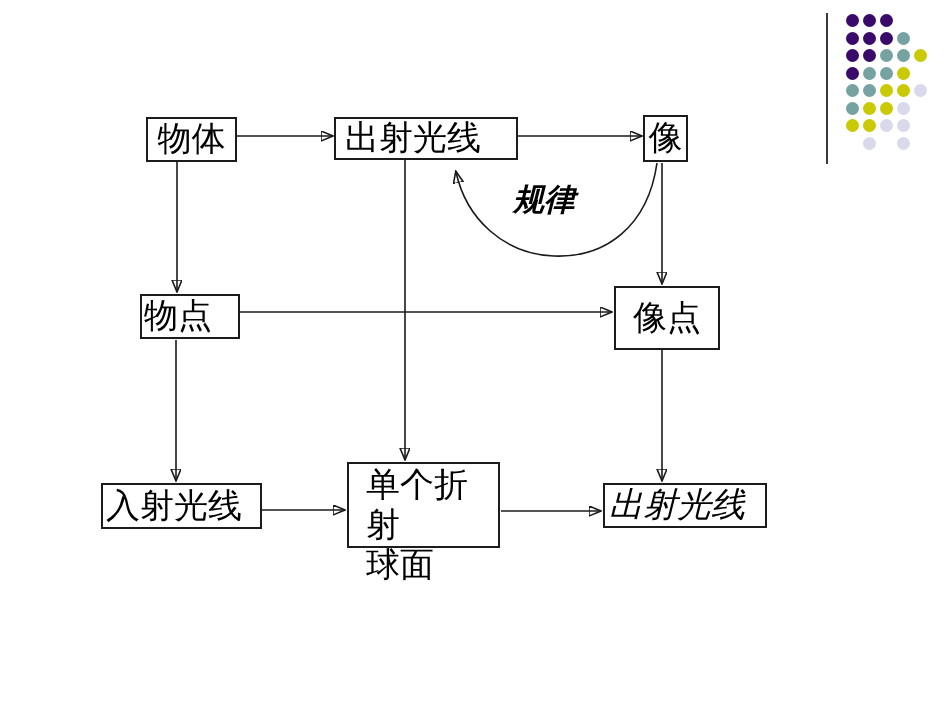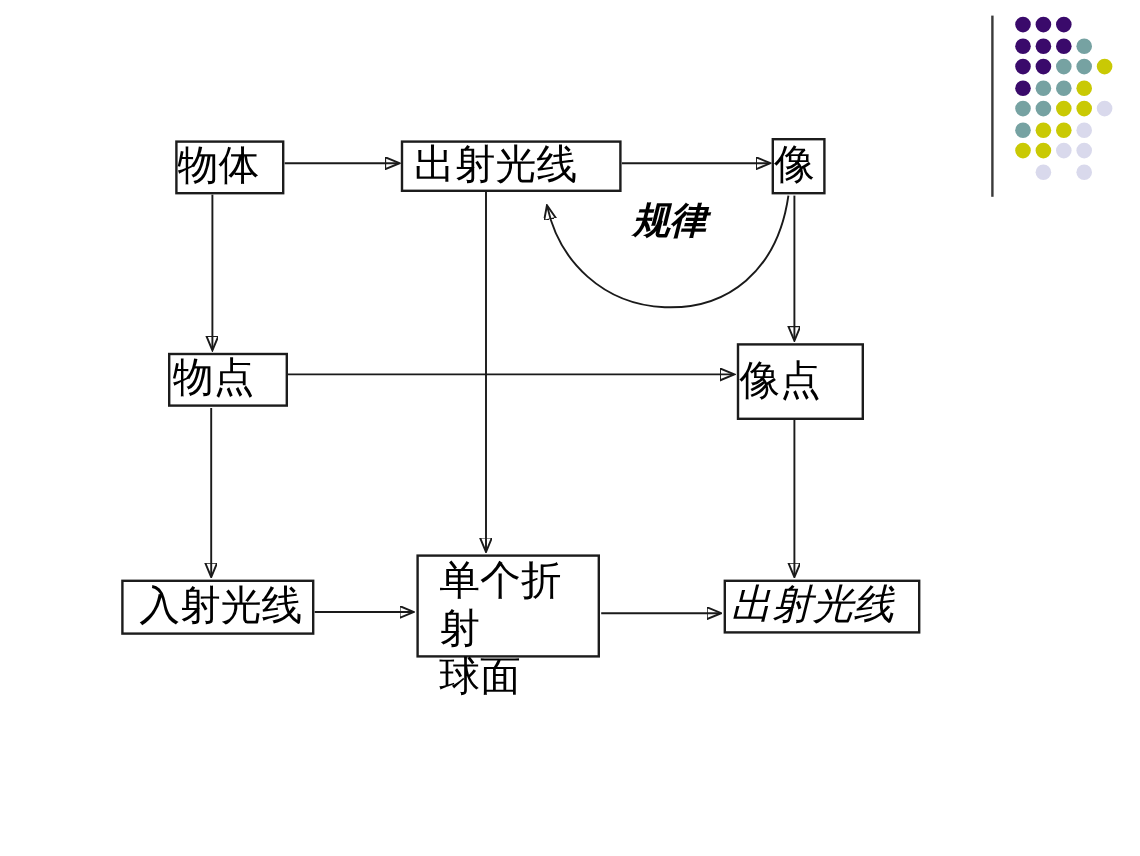--- a/index.html
+++ b/index.html
@@ -24,43 +24,42 @@
   .node {
     position: absolute;
     box-sizing: border-box;
     border: 2px solid #1c1c1c;
     background: #ffffff;
     color: #000000;
     font-size: 34px;
     line-height: 1.18;
     display: flex;
     align-items: center;
-    justify-content: flex-start;
+    justify-content: center;
     white-space: pre-line;
   }
   .node.align-left {
     justify-content: flex-start;
     padding-left: 9px;
   }
   .node.top-left {
     align-items: flex-start;
     justify-content: flex-start;
     padding-left: 17px;
     padding-top: 1px;
   }
   .curve-label {
     position: absolute;
     left: 513px;
-    top: 168px;
+    top: 184px;
     width: 90px;
     font-size: 31px;
     font-weight: bold;
     font-style: italic;
     color: #000000;
-    text-align: center;
     line-height: 1.05;
   }
   .deco-line {
     position: absolute;
     left: 826px;
     top: 13px;
     width: 2px;
     height: 151px;
     background: #3a3a3a;
   }
@@ -115,21 +114,21 @@
   </div>
 
   <div class="node align-left" style="left:140px; top:294px; width:100px; height:45px; padding-left:2px;">
     <span>物点</span>
   </div>
 
   <div class="node" style="left:614px; top:286px; width:106px; height:64px;">
     <span>像点</span>
   </div>
 
-  <div class="node align-left" style="left:101px; top:483px; width:161px; height:46px; padding-left:13px;">
+  <div class="node align-left" style="left:101px; top:483px; width:161px; height:46px; padding-left:3px;">
     <span>入射光线</span>
   </div>
 
   <div class="node top-left" style="left:347px; top:462px; width:153px; height:86px;">
     <span>单个折射
 球面</span>
   </div>
 
   <div class="node align-left" style="left:603px; top:483px; width:164px; height:45px; padding-left:4px;font-style:italic;">
     <span>出射光线</span>

